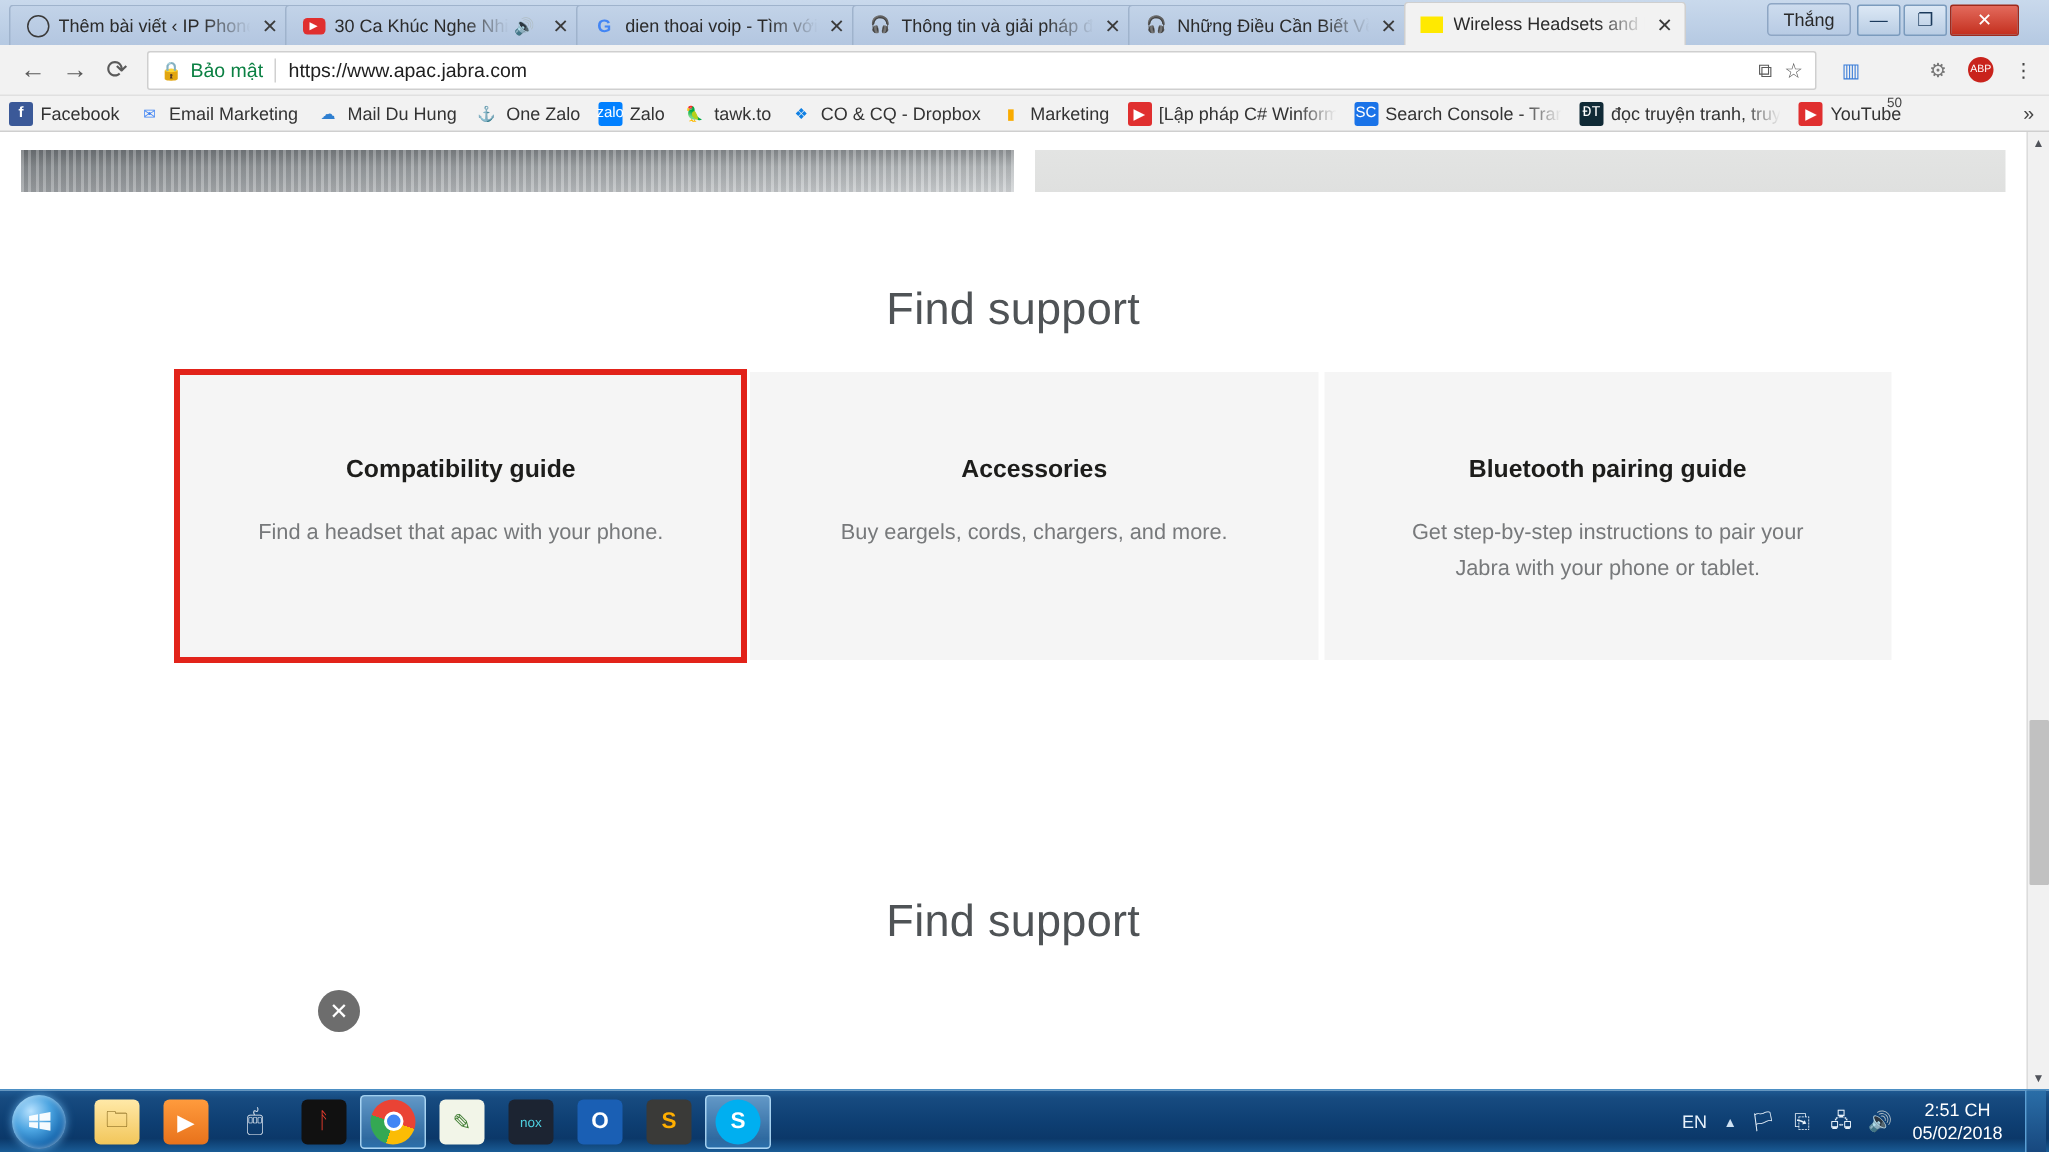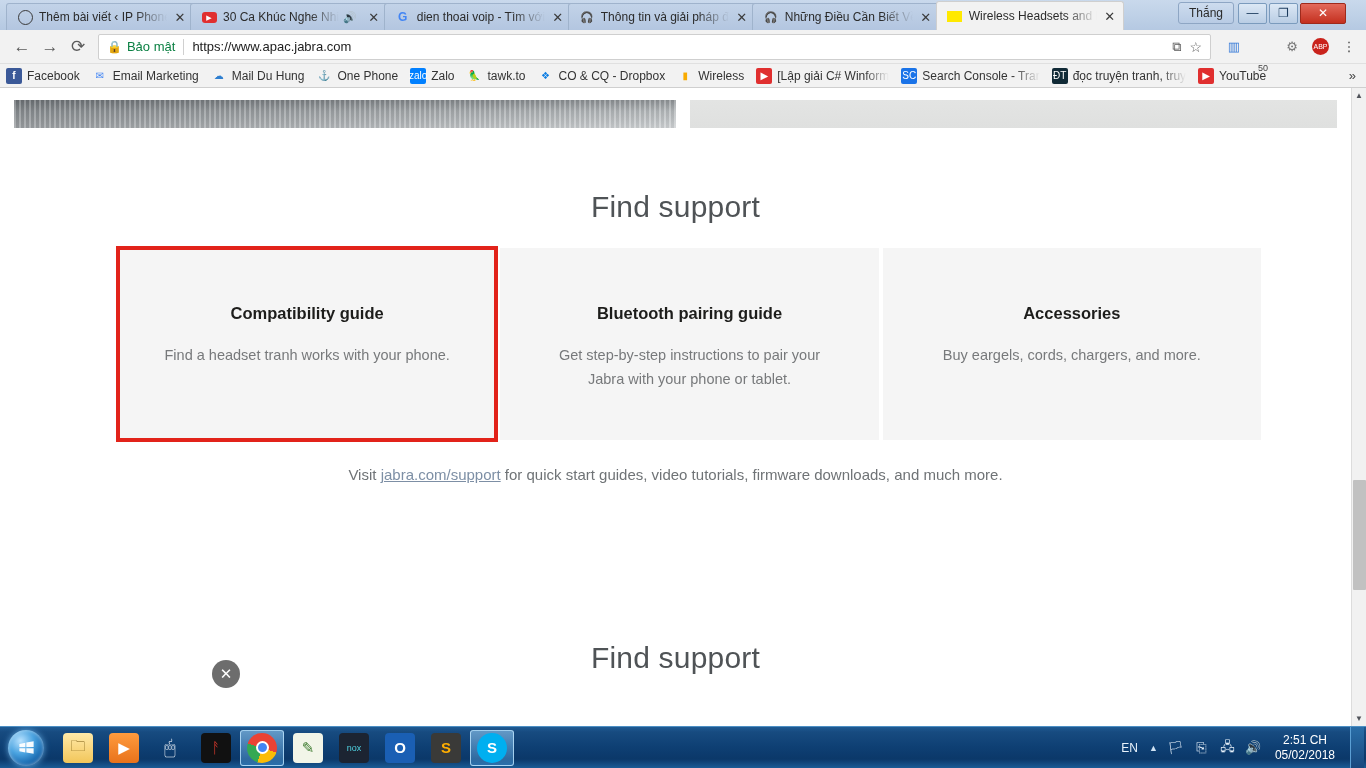--- a/index.html
+++ b/index.html
@@ -308,21 +308,21 @@
   .fi-g { color:#4285f4; font-weight:700; font-size:12px; }
   .fi-jabra { background:#ffe900; width:15px; height:11px; }
   .fi-fb { background:#3b5998; color:#fff; border-radius:2px; font-weight:700; font-size:11px; width:15px;height:15px;}
   .fi-mail { color:#4285f4; font-size:12px; }
   .fi-cloud { color:#2f7fd0; font-size:12px; }
   .fi-drop { color:#0f7fe3; font-size:13px; }
   .fi-analytics { color:#f9ab00; font-size:13px; }
   .fi-zalo { background:#0180ff; color:#fff; font-size:6px; border-radius:2px; width:15px;height:12px; }
   .fi-tawk { color:#2bb24c; font-size:12px; }
   .fi-sc { background:#1a73e8; color:#fff; font-size:7px; border-radius:2px; width:14px;height:14px; }
-  .fi-truyen { background:#102a36; color:#fff; font-size:5px; border-radius:2px; width:15px;height:14px; }
+  .fi-truyen { background:#102a36; color:#fff; font-size:5px; border-radius:2px; width:15px;height:14px;font-family:Liberation Mono, monospace; }
   .fi-onepiece { color:#c1121f; font-size:12px; }
 </style>
 </head>
 <body>
 
 <div class="chrome-window">
 
   <div class="tabstrip">
 
     <div class="tab">
@@ -413,41 +413,41 @@
     <div class="bm">
       <span class="bmico fi-mail">✉</span>
       <span class="bm-label">Email Marketing</span>
     </div>
     <div class="bm">
       <span class="bmico fi-cloud">☁</span>
       <span class="bm-label">Mail Du Hung</span>
     </div>
     <div class="bm">
       <span class="bmico fi-onepiece">⚓</span>
-      <span class="bm-label">One Phone</span>
+      <span class="bm-label">One Zalo</span>
     </div>
     <div class="bm">
       <span class="bmico fi-zalo" style="display:flex;align-items:center;justify-content:center;">zalo</span>
       <span class="bm-label">Zalo</span>
     </div>
     <div class="bm">
       <span class="bmico fi-tawk">🦜</span>
       <span class="bm-label">tawk.to</span>
     </div>
     <div class="bm">
       <span class="bmico fi-drop">❖</span>
       <span class="bm-label">CO &amp; CQ - Dropbox</span>
     </div>
     <div class="bm">
       <span class="bmico fi-analytics">▮</span>
-      <span class="bm-label">Wireless</span>
+      <span class="bm-label">Marketing</span>
     </div>
     <div class="bm">
       <span class="bmico fi-yt" style="display:flex;align-items:center;justify-content:center;">▶</span>
-      <span class="bm-label fade">[Lập giải C# Winform</span>
+      <span class="bm-label fade">[Lập pháp C# Winform</span>
     </div>
     <div class="bm">
       <span class="bmico fi-sc" style="display:flex;align-items:center;justify-content:center;">SC</span>
       <span class="bm-label fade">Search Console - Trar</span>
     </div>
     <div class="bm">
       <span class="bmico fi-truyen" style="display:flex;align-items:center;justify-content:center;">ĐT</span>
       <span class="bm-label fade">đọc truyện tranh, truy</span>
     </div>
     <div class="bm">
@@ -467,35 +467,32 @@
 
       <div style="height:62px;"></div>
 
       <div class="find-support-wrap">
         <div class="fs-title">Find support</div>
       </div>
 
       <div class="cards">
         <div class="card highlighted">
           <h3>Compatibility guide</h3>
-          <p>Find a headset tranh works with your phone.</p>
+          <p>Find a headset that apac with your phone.</p>
+        </div>
+        <div class="card">
+          <h3>Accessories</h3>
+          <p>Buy eargels, cords, chargers, and more.</p>
         </div>
         <div class="card">
           <h3>Bluetooth pairing guide</h3>
           <p>Get step-by-step instructions to pair your Jabra with your phone or tablet.</p>
         </div>
-        <div class="card">
-          <h3>Accessories</h3>
-          <p>Buy eargels, cords, chargers, and more.</p>
-        </div>
       </div>
 
-      <div class="visit-line">
-        <span>Visit </span><a href="#">jabra.com/support</a><span> for quick start guides, video tutorials, firmware downloads, and much more.</span>
-      </div>
 
       <div style="height:158px;"></div>
 
       <div class="find-support-wrap">
         <div class="fs-title second">Find support</div>
       </div>
     </div>
 
     <div class="promo-close">✕</div>
 

